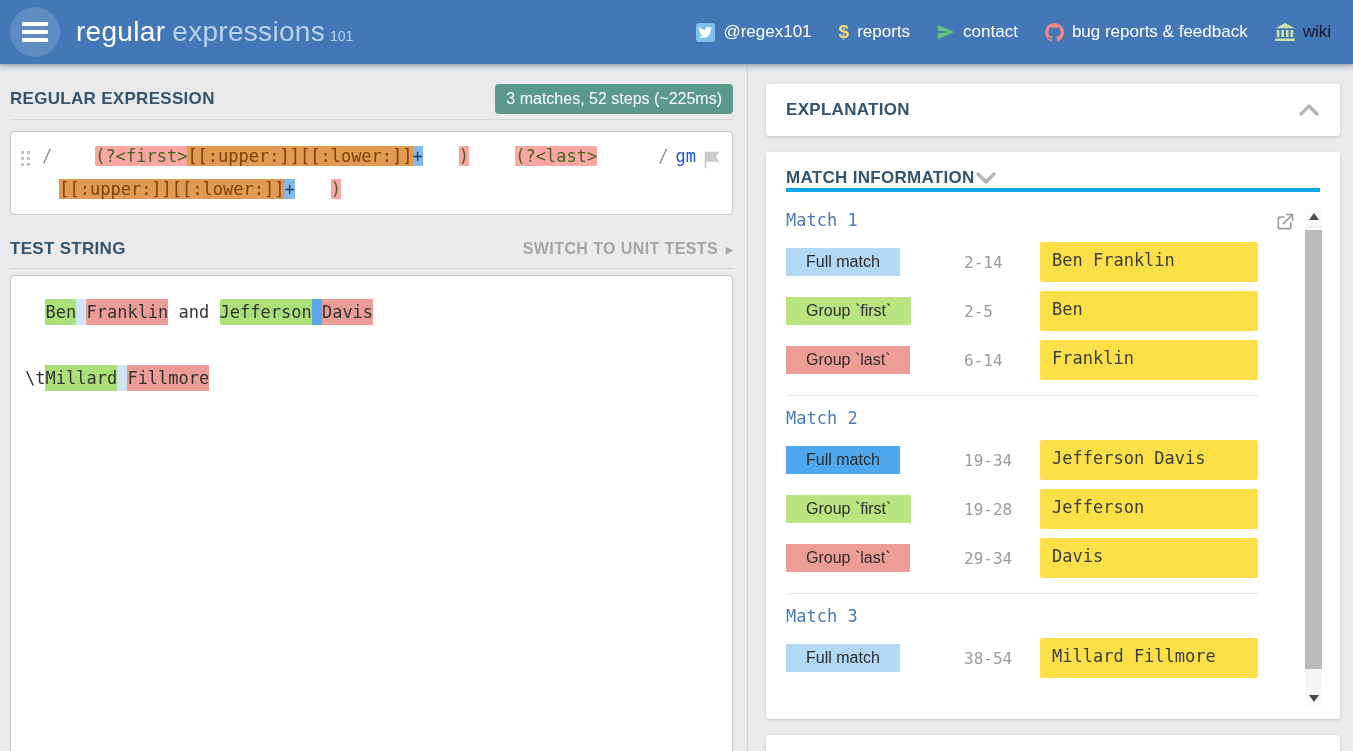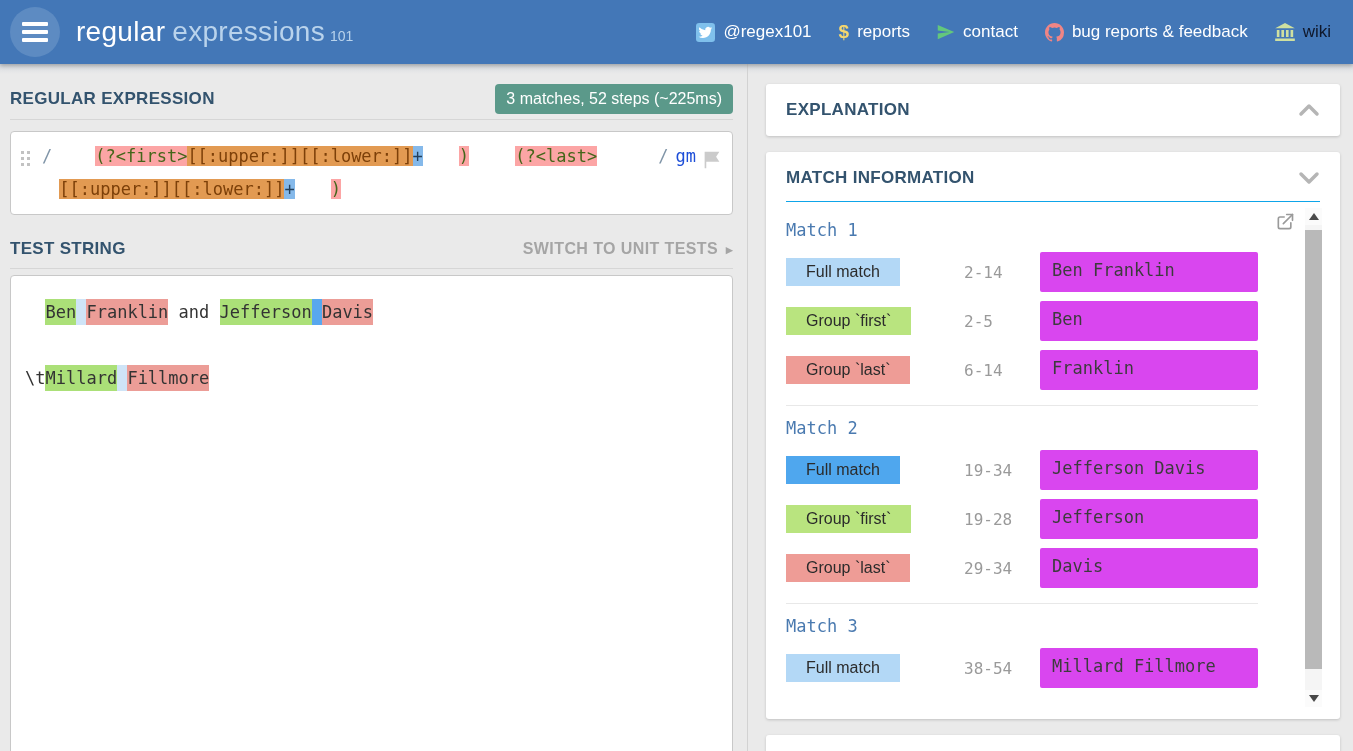--- a/index.html
+++ b/index.html
@@ -82,33 +82,33 @@
   .hl-match        { background:#cfe4f7; }
   .hl-match-active { background:#58a7ee; }
 
   
   .card { background:#ffffff; border-radius:3px; box-shadow:0 1px 3px rgba(0,0,0,0.18); }
   .explanation-card { padding:16px 20px; display:flex; justify-content:space-between; align-items:center; margin-bottom:16px; }
   .card-title { font-size:17px; font-weight:bold; color:#33536e; letter-spacing:0.3px; }
   .chevron { cursor:pointer; display:flex; align-items:center; }
 
   .match-card { padding:16px 20px 10px; height:567px; position:relative; overflow:hidden; }
-  .match-header { display:flex; justify-content:space-between; align-items:center; padding-bottom:13px; border-bottom:1px solid #0ea5e9; }
+  .match-header { display:flex; justify-content:flex-start; align-items:center; border-bottom:4px solid #0ea5e9; }
   .match-scroll { margin-top:8px; padding-right:62px; height:502px; overflow:hidden; }
 
   .match-title { font-family:"DejaVu Sans Mono", monospace; font-size:17px; color:#4a7ab0; margin:10px 0 12px; }
   .match-row { display:grid; grid-template-columns:178px 76px 1fr; align-items:center; margin-bottom:9px; }
   .pill { justify-self:start; font-family:Liberation Sans, sans-serif; font-size:16px; padding:5px 20px; color:#2b2b2b; white-space:pre; }
   .pill-full        { background:#b3d8f6; }
   .pill-full-active { background:#4fa7ee; }
   .pill-first       { background:#b9e47f; }
   .pill-last        { background:#ee9c96; }
   .range { font-family:"DejaVu Sans Mono", monospace; font-size:16px; color:#9a9a9a; }
   .value-box {
-    background:#d946ef; font-family:"DejaVu Sans Mono", monospace; font-size:17px;
+    background:#fde047; font-family:"DejaVu Sans Mono", monospace; font-size:17px;
     color:#3c3c3c; padding:8px 12px; border-radius:2px; min-height:40px; white-space:pre;
   }
   .match-sep { border-top:1px solid #e8e8e8; margin:15px 0 12px; }
 
   .export-btn { position:absolute; top:60px; right:44px; cursor:pointer; }
 
   
   .sb { position:absolute; top:56px; right:18px; bottom:12px; width:17px; background:#f5f5f5; }
   .sb-btn { position:absolute; left:0; width:17px; height:17px; display:flex; align-items:center; justify-content:center; background:#fbfbfb; cursor:pointer; }
   .sb-btn.up { top:0; }

